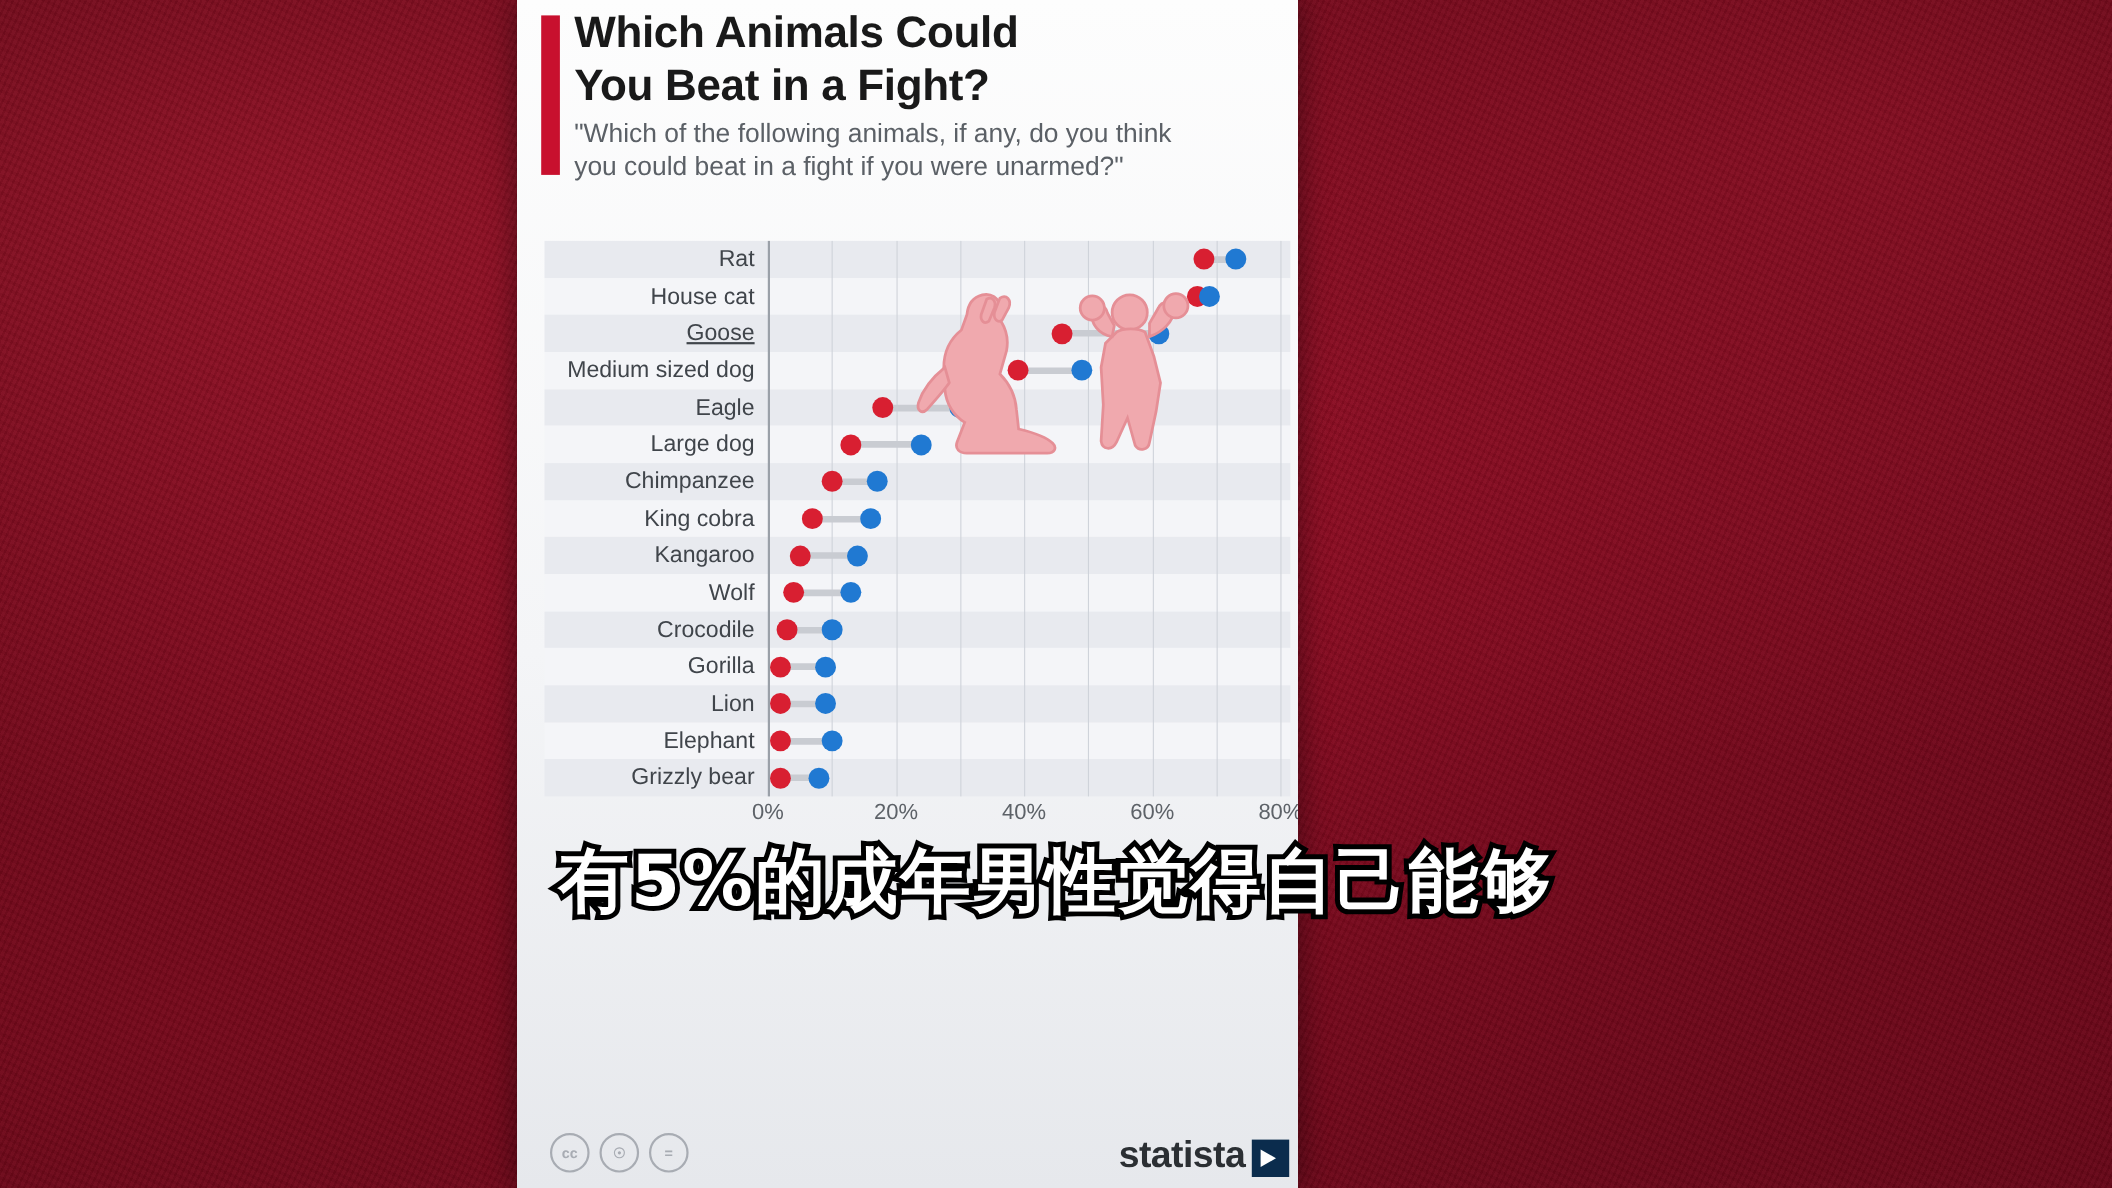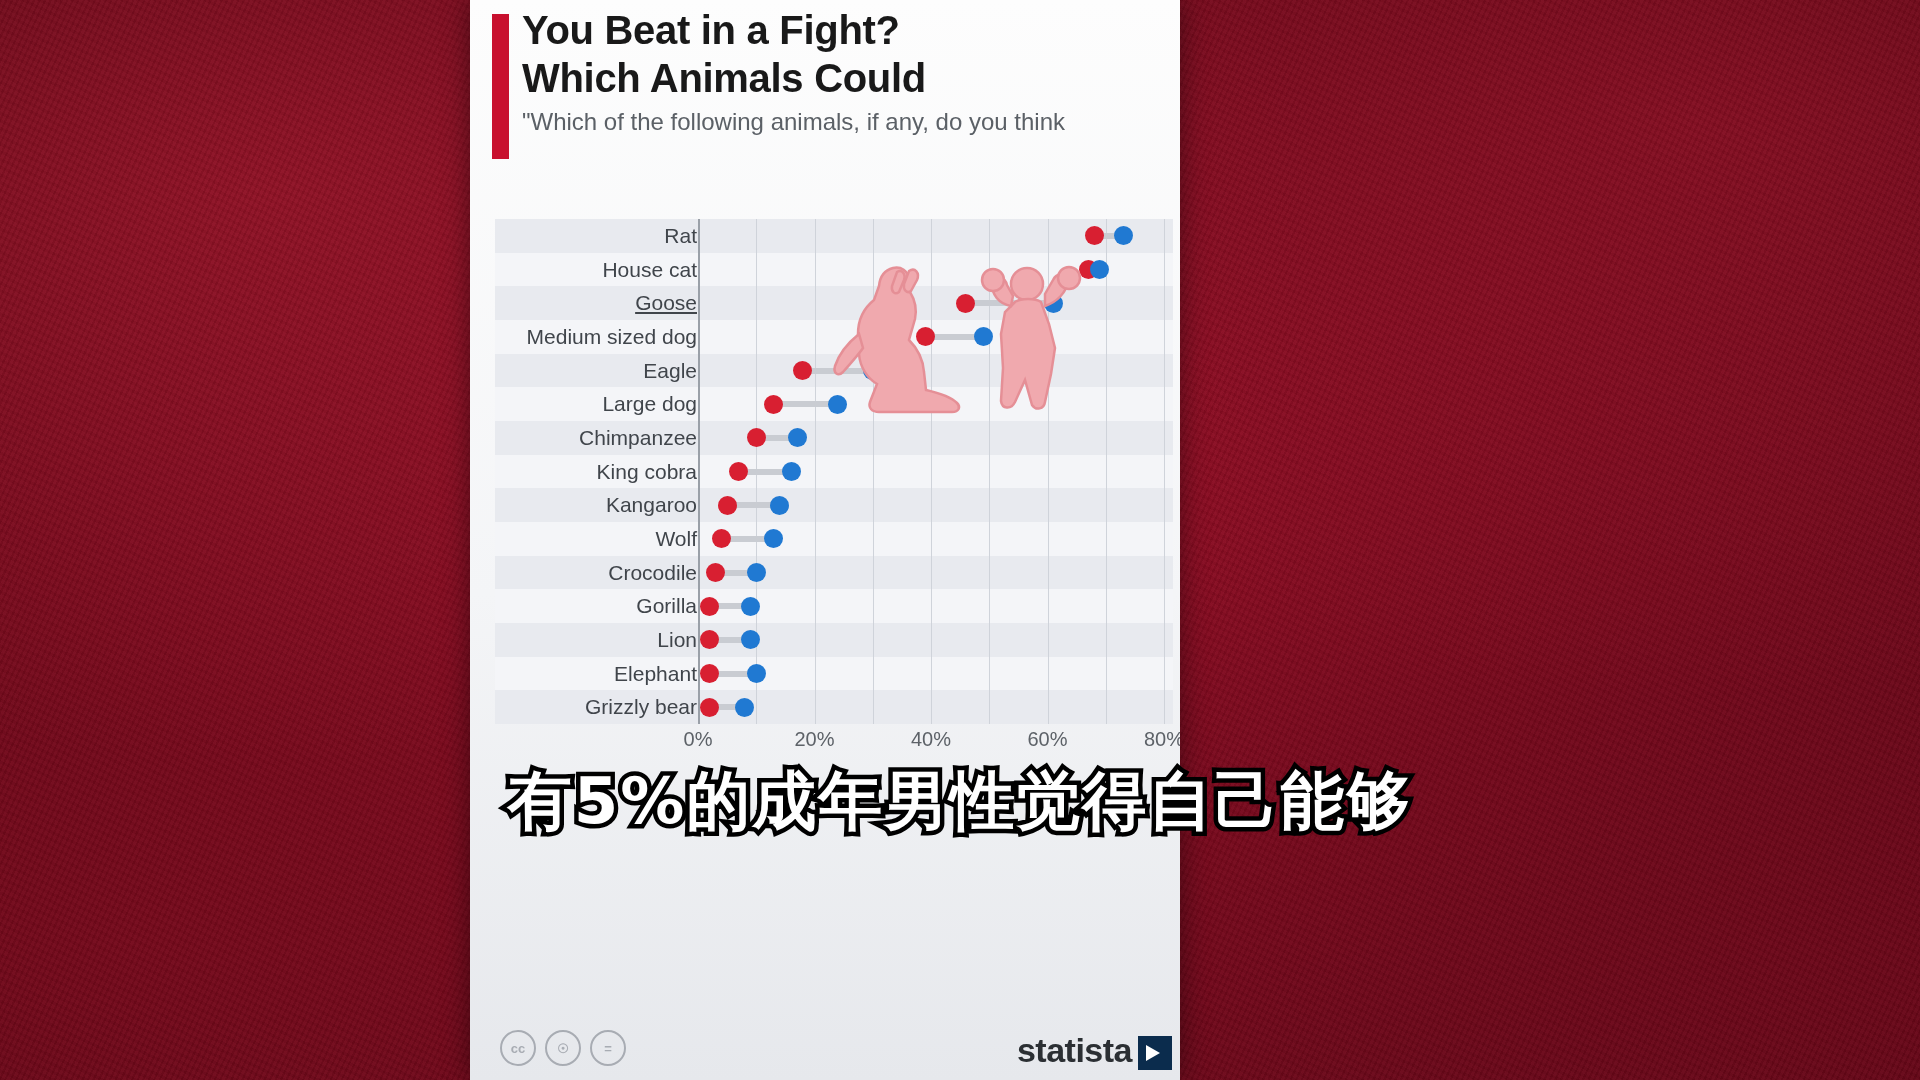--- a/index.html
+++ b/index.html
@@ -60,21 +60,21 @@
     position:absolute;left:25px;top:219px;width:678px;height:505px;
   }
   .band{position:absolute;left:0;right:0;height:33.67px;}
   .band.odd{background:#e8eaef;}
   .band.even{background:#f4f5f8;}
   .gridline{position:absolute;top:0;bottom:0;width:1px;background:#cfd3da;}
   .gridline.axis{background:#9aa0a8;width:2px;}
   .rowlabel{
     position:absolute;right:0;height:33.67px;line-height:33.67px;
     font-size:21px;color:#40454b;text-align:right;white-space:nowrap;
-    padding-right:1px;
+    padding-right:12px;
   }
   .connector{position:absolute;height:6px;background:#c9ccd2;border-radius:3px;}
   .dot{position:absolute;width:19px;height:19px;border-radius:50%;}
   .dot.brits{background:#d81f31;}
   .dot.americans{background:#2079d2;}
   .tick{
     position:absolute;font-size:20px;color:#5d6268;white-space:nowrap;
     transform:translateX(-50%);
   }
   
@@ -113,26 +113,27 @@
 <body>
 
 <div id="backdrop"></div>
 
 <div id="card">
   <div class="card-inner">
 
     <div class="accent-bar"></div>
 
     <div class="title">
+      <div>Which Animals Could</div>
       <div>You Beat in a Fight?</div>
-      <div>Which Animals Could</div>
     </div>
 
     <div class="subtitle">
       <div>"Which of the following animals, if any, do you think</div>
+      <div>you could beat in a fight if you were unarmed?"</div>
     </div>
 
 
     <div id="plot">
         <div class="band odd" style="top: 0px; height: 33.6667px;"></div>
         <div class="rowlabel" style="top: 0px; height: 33.6667px; line-height: 33.6667px; width: 203px; right: 475px;">Rat</div>
         <div class="band even" style="top: 33.6667px; height: 33.6667px;"></div>
         <div class="rowlabel" style="top: 33.6667px; height: 33.6667px; line-height: 33.6667px; width: 203px; right: 475px;">House cat</div>
         <div class="band odd" style="top: 67.3333px; height: 33.6667px;"></div>
         <div class="rowlabel" style="top: 67.3333px; height: 33.6667px; line-height: 33.6667px; width: 203px; right: 475px; text-decoration: underline;">Goose</div>

